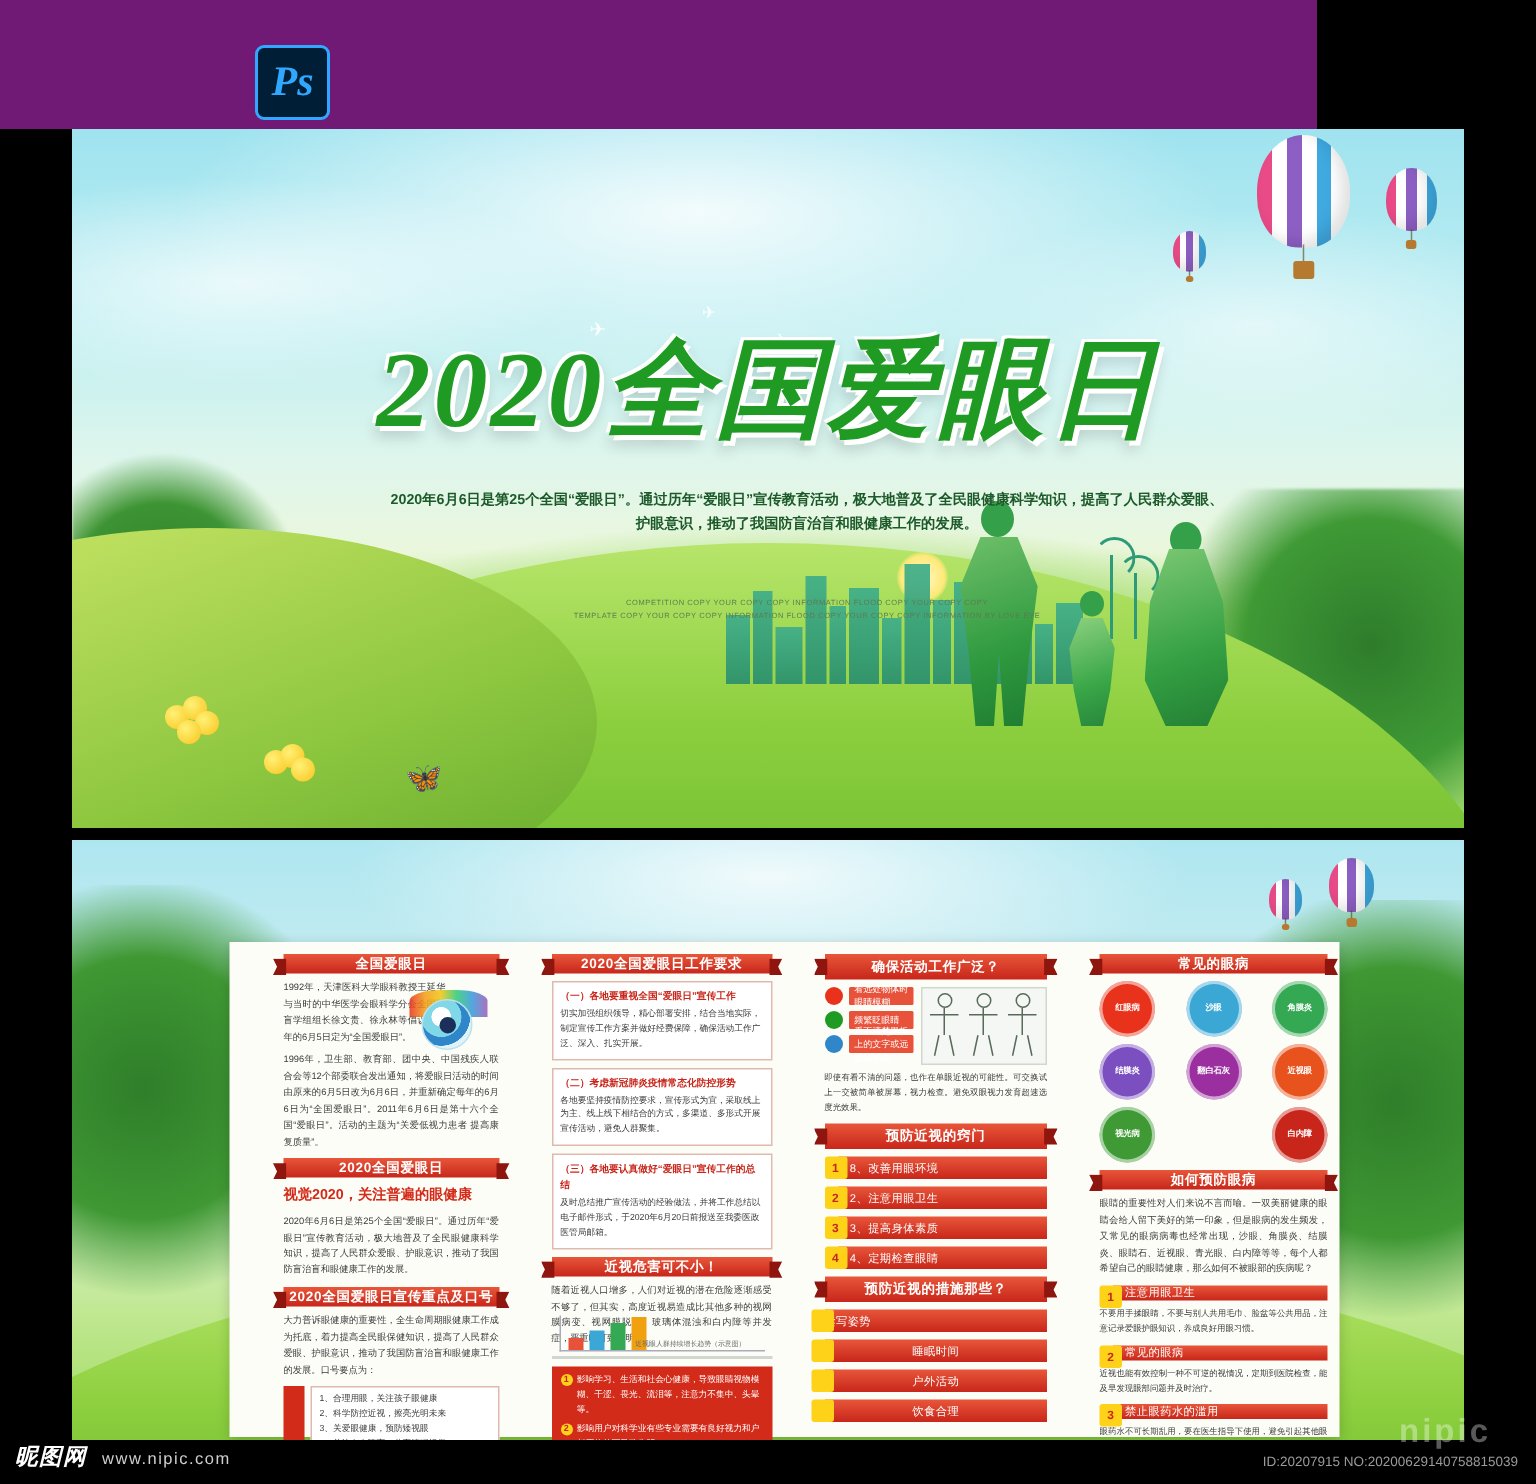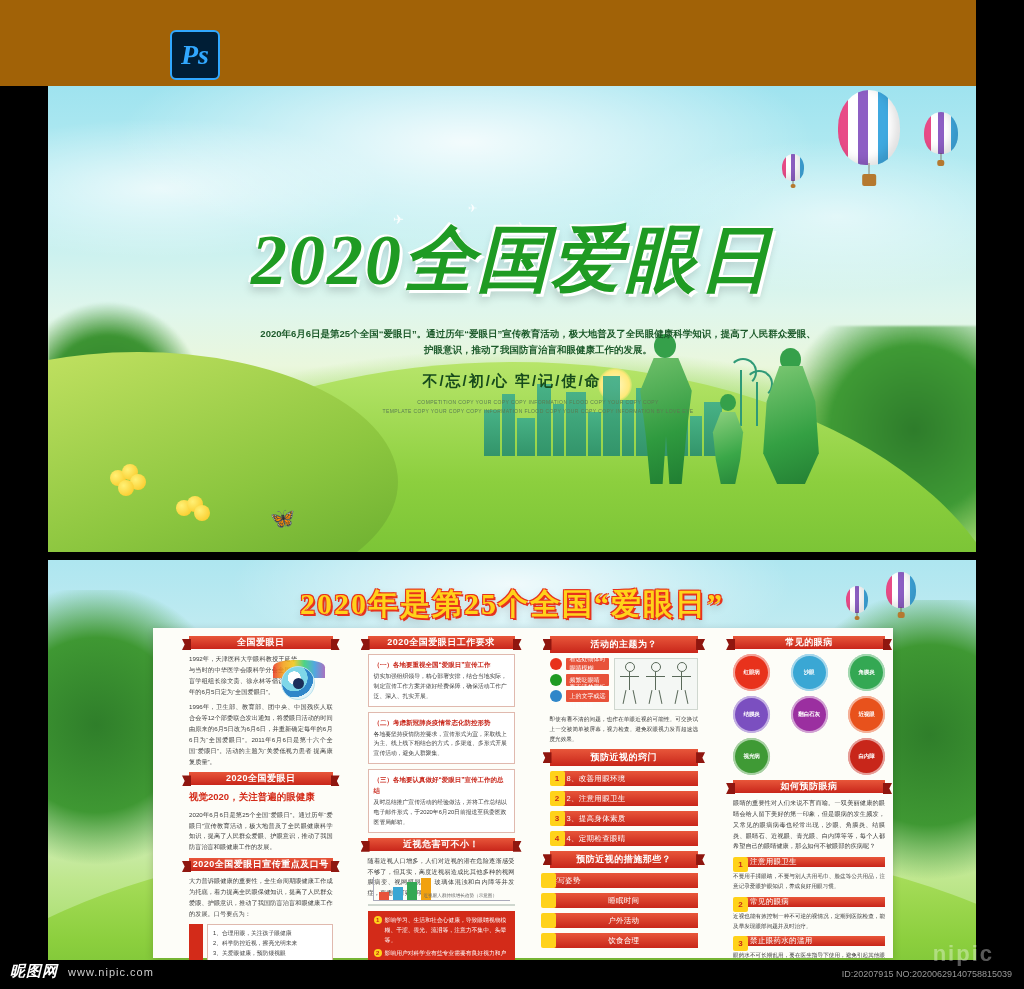--- a/index.html
+++ b/index.html
@@ -6,22 +6,22 @@
   body {
     width: 1024px; height: 989px;
     background: #000;
     font-family: "Liberation Sans", sans-serif;
     overflow: hidden;
     position: relative;
   }
 
   
   .topbar {
-    position: absolute; left: 0; top: 0; width: 976px; height: 86px;
-    background: #a16207;
+    position: absolute; left: 0; top: 0; width: 878px; height: 86px;
+    background: #701a75;
   }
   .ps-logo {
     position: absolute; left: 170px; top: 30px; width: 50px; height: 50px;
     background: #001e36; border: 2px solid #31a8ff; border-radius: 6px;
     color: #31a8ff; font-family: "Liberation Serif", serif;
     font-size: 28px; font-style: italic; font-weight: bold;
     display: flex; align-items: center; justify-content: center;
   }
   .pill {
     position: absolute; left: 265px; top: 33px; width: 590px; height: 42px;
@@ -414,21 +414,20 @@
   </div>
   <div class="flower" style="left:128px; top:410px; width:36px; height:36px;">
     <span class="petal" style="left:0;  top:4px;"></span>
     <span class="petal" style="left:11px;top:0;"></span>
     <span class="petal" style="left:18px;top:9px;"></span>
   </div>
   <span class="butterfly" style="left:222px; top:420px;">🦋</span>
 
   <div class="title-green">2020全国爱眼日</div>
   <div class="banner-desc">2020年6月6日是第25个全国“爱眼日”。通过历年“爱眼日”宣传教育活动，极大地普及了全民眼健康科学知识，提高了人民群众爱眼、护眼意识，推动了我国防盲治盲和眼健康工作的发展。</div>
-  <div class="banner-slogan">不/忘/初/心  牢/记/使/命</div>
   <div class="banner-sub-en">
     <div>COMPETITION COPY YOUR COPY COPY INFORMATION FLOOD COPY YOUR COPY COPY</div>
     <div>TEMPLATE COPY YOUR COPY COPY INFORMATION FLOOD COPY YOUR COPY COPY INFORMATION BY LOVE EYE</div>
   </div>
 </div>
 
 <div class="board">
   <div class="tree-bl"></div>
   <div class="tree-br"></div>
   <div class="hill-b"></div>
@@ -437,21 +436,20 @@
     <div class="env"></div>
       <div class="rope"></div>
       <div class="basket"></div>
   </div>
   <div class="balloon small" style="right:108px; top:26px; width:22px; height:34px;">
     <div class="env"></div>
       <div class="rope"></div>
       <div class="basket"></div>
   </div>
 
-  <div class="board-title">2020年是第25个全国“爱眼日”</div>
 
   <div class="sheet">
 
     <div class="col col1" style="position:relative;">
       <div class="ribbon">全国爱眼日</div>
       <div class="eye-art">
         <div class="rainbow"></div>
           <div class="ball"></div>
           <div class="pupil"></div>
       </div>
@@ -517,21 +515,21 @@
           <span>可能导致失明诱发视网膜病变等严重的风险，严重的可导致失明。</span>
         </div>
         <div class="ln">
           <span class="bullet">4</span>
           <span>0至6岁是孩子视觉发育的关键期，应当尤其重视。</span>
         </div>
       </div>
     </div>
 
     <div class="col col3">
-      <div class="ribbon">活动的主题为？</div>
+      <div class="ribbon">确保活动工作广泛？</div>
 
       <div style="display:flex; gap:5px;">
         <div class="dotlist" style="flex:1;">
           <div class="dotrow">
             <span class="dot" style="background:#e8321c;"></span>
             <span class="bar">看远处物体时眼睛模糊</span>
           </div>
           <div class="dotrow">
             <span class="dot" style="background:#1f9b23;"></span>
             <span class="bar">频繁眨眼睛</span>

